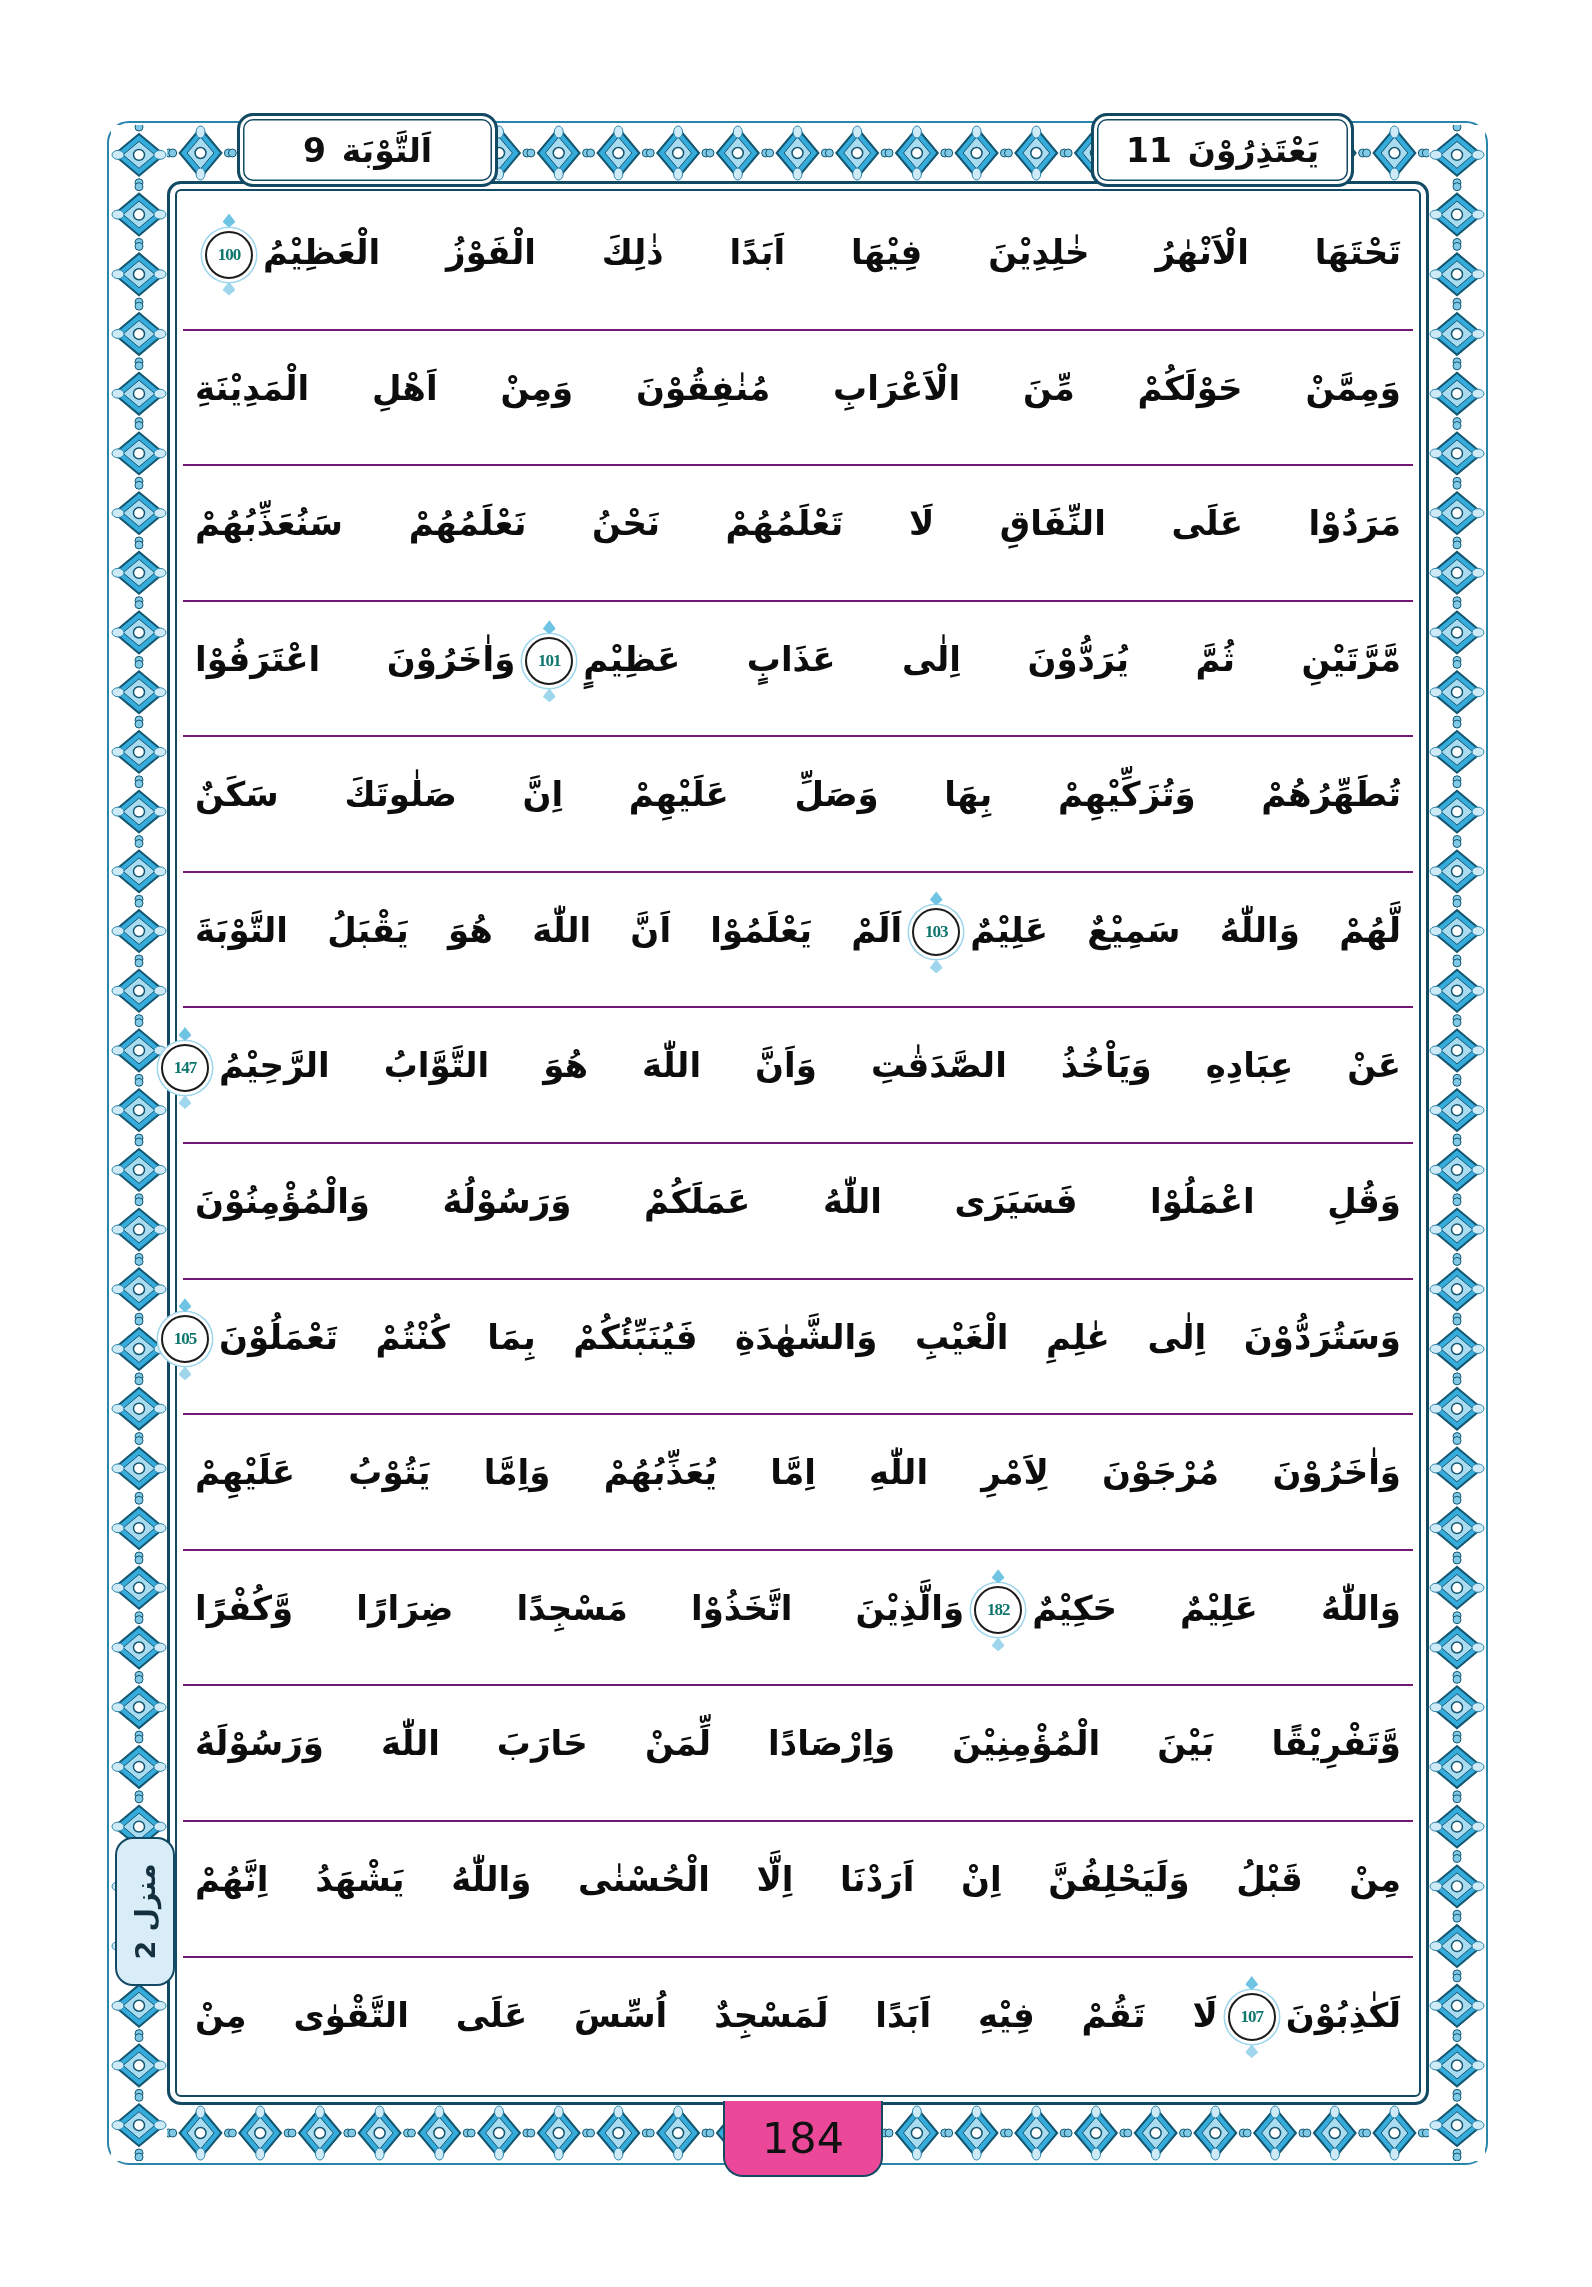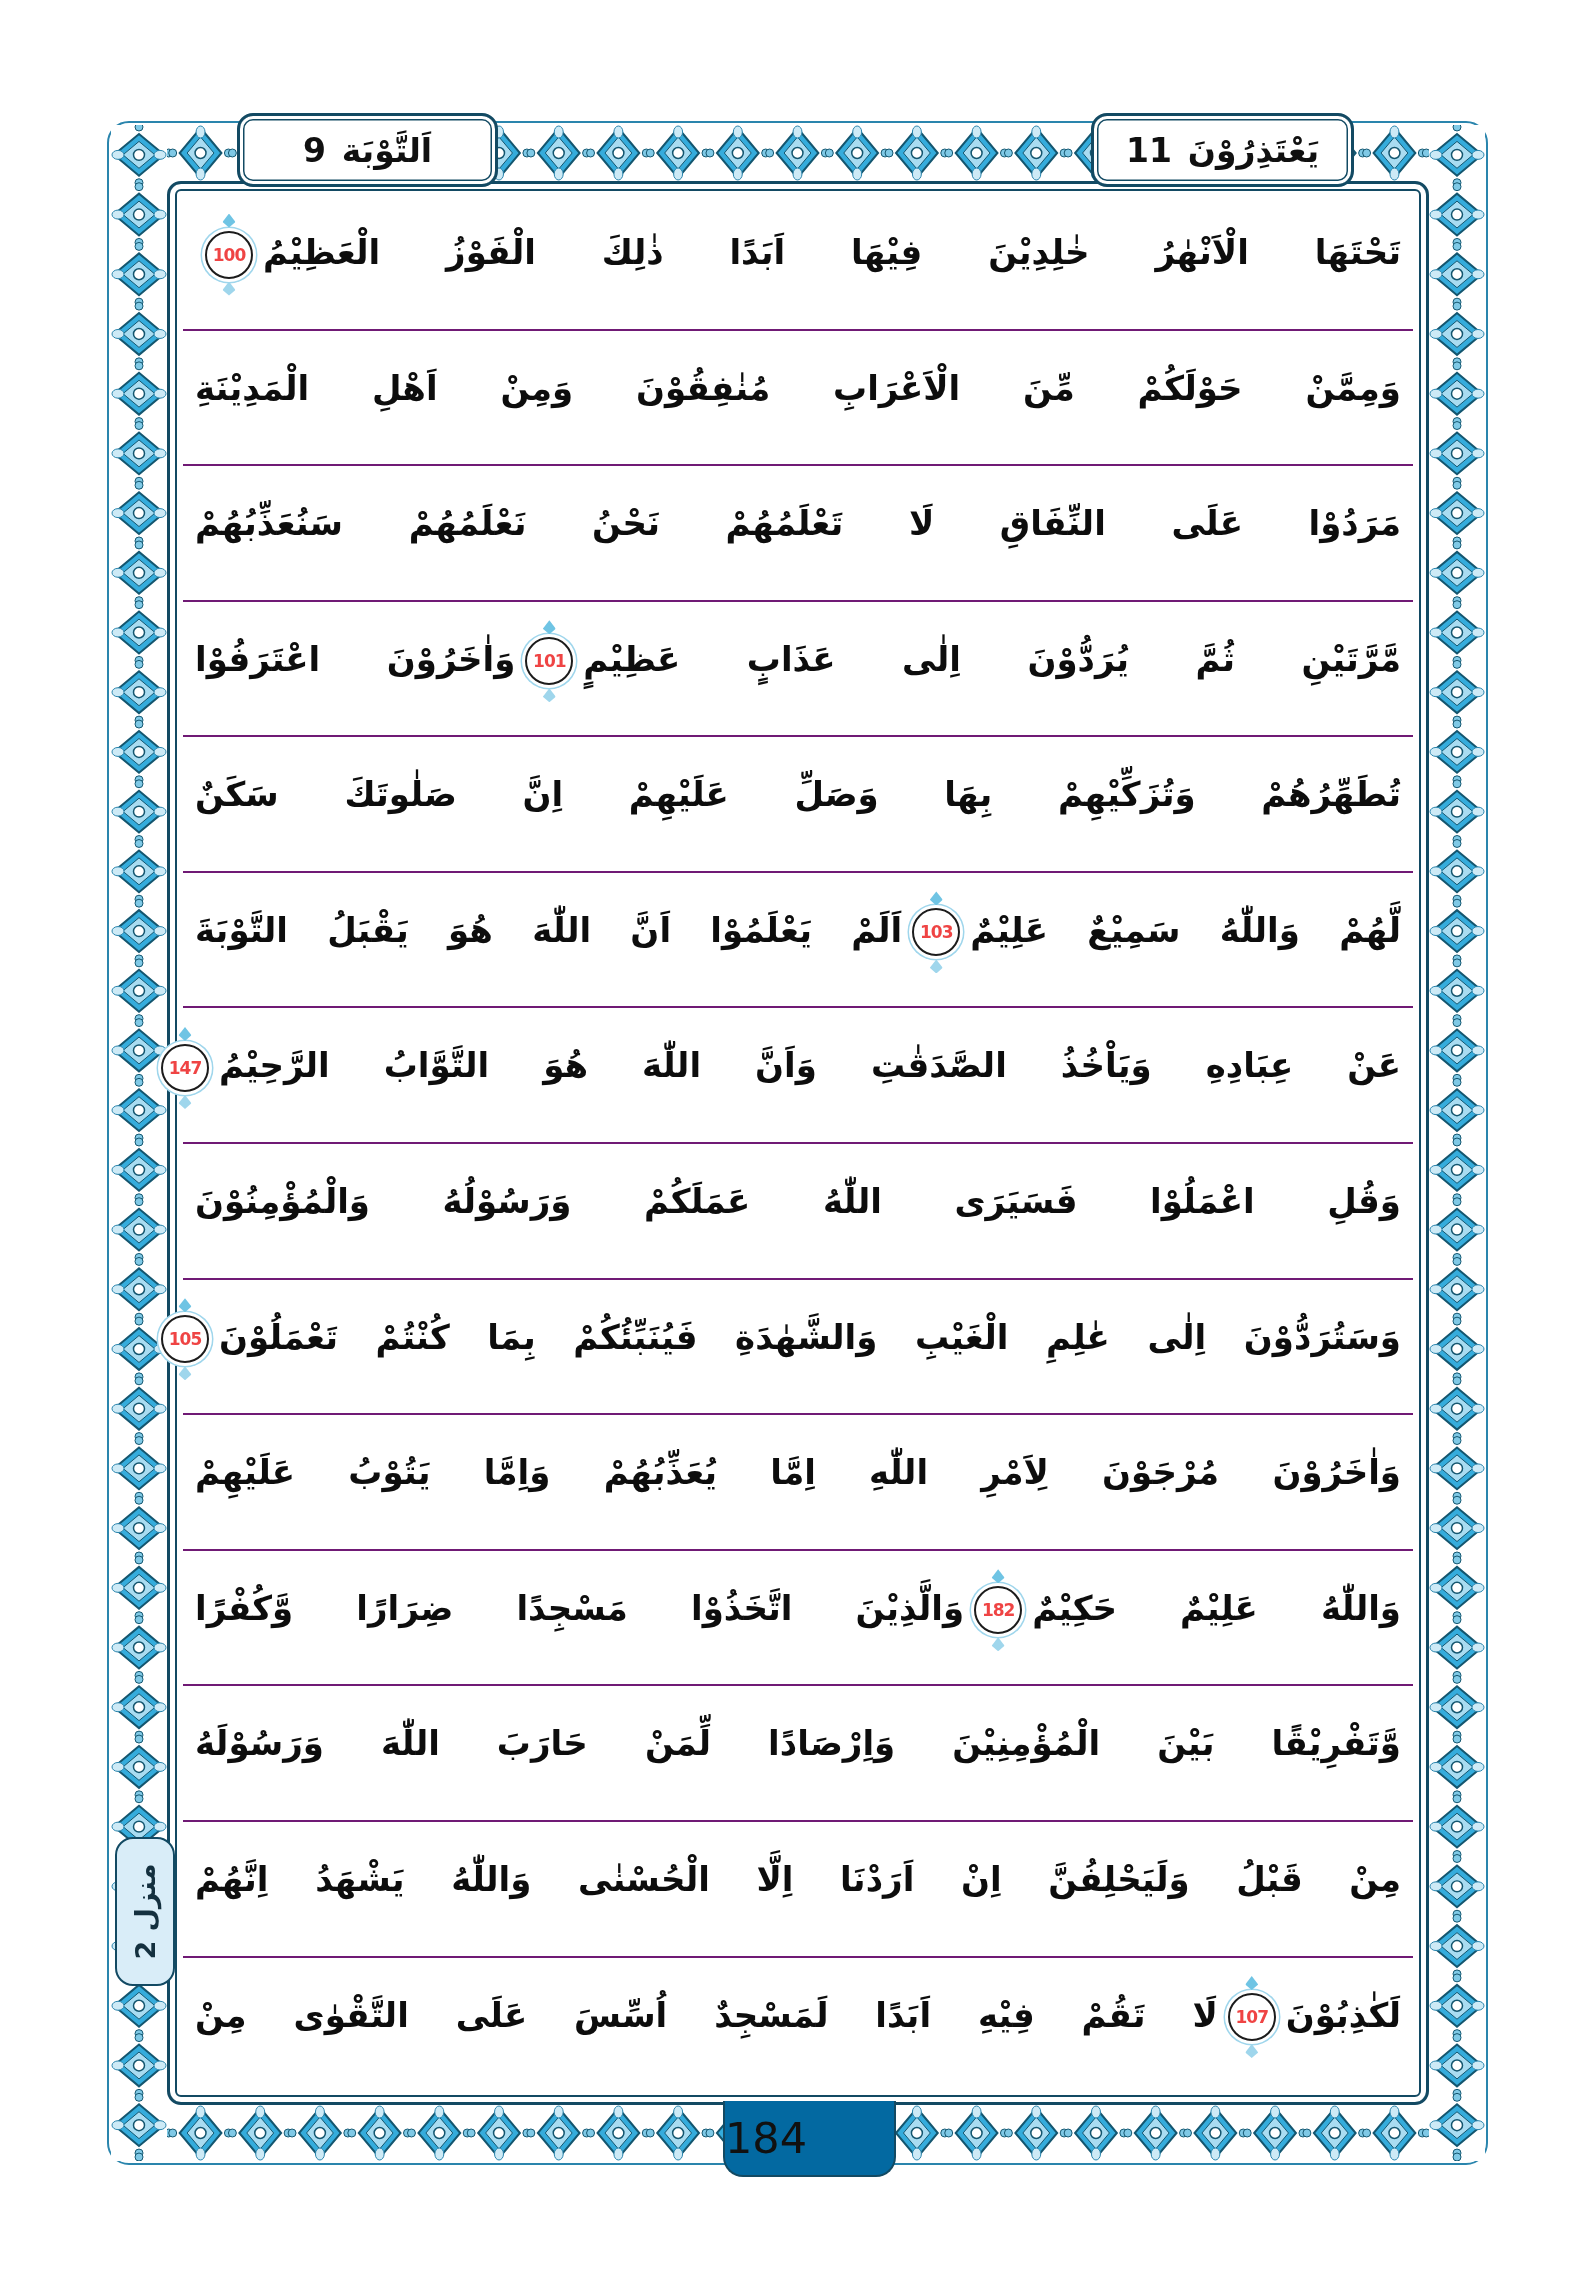--- a/index.html
+++ b/index.html
@@ -38,41 +38,41 @@
       overflow:visible;}
   .line-row + .line-row{border-top:2px solid #701a75;}
   .line{font-size:34px;font-weight:700;color:#0d0d0d;line-height:114px;
       text-align:justify;text-align-last:justify;}
 
   
   .verse-marker{display:inline-flex;align-items:center;justify-content:center;
       vertical-align:middle;width:48px;height:48px;margin:0 10px;
       box-sizing:border-box;border:2.5px solid #1c1c1c;border-radius:50%;
       background:#ffffff;box-shadow:0 0 0 3px #ffffff,0 0 0 4.5px #9fd6ec;
-      font-size:17px;font-weight:700;color:#ef4444;letter-spacing:-1px;
-      position:relative;line-height:normal;}
+      font-size:17px;font-weight:700;color:#0f766e;letter-spacing:-1px;
+      position:relative;line-height:normal;font-family:Liberation Serif, serif;}
   .verse-marker::before,.verse-marker::after{content:"";position:absolute;
       left:50%;transform:translateX(-50%);width:13px;height:14px;
       background:#6fc4e4;clip-path:polygon(50% 0,100% 60%,50% 100%,0 60%);}
   .verse-marker::before{top:-19px;}
   .verse-marker::after{bottom:-19px;background:#9fd6ec;}
   .verse-marker.hang{margin-left:-34px;}
 
   
   .manzil-tab{position:absolute;left:115px;top:1837px;width:60px;height:149px;
       box-sizing:border-box;background:#d9edf8;border:2.5px solid #134A63;
       border-radius:18px;z-index:5;display:flex;align-items:center;justify-content:center;}
   .manzil-text{transform:rotate(-90deg);white-space:nowrap;direction:rtl;
       font-size:27px;font-weight:700;color:#14303f;}
 
   
-  .page-number-tab{position:absolute;left:723px;top:2101px;width:173px;height:76px;
-      box-sizing:border-box;background:#0369a1;border:2.5px solid #134A63;border-top:none;
+  .page-number-tab{position:absolute;left:723px;top:2101px;width:160px;height:76px;
+      box-sizing:border-box;background:#ec4899;border:2.5px solid #134A63;border-top:none;
       border-radius:0 0 20px 20px;z-index:5;display:flex;align-items:center;
-      justify-content:flex-start;font-size:43px;color:#111;}
+      justify-content:center;font-size:43px;color:#111;}
 </style>
 </head>
 <body>
 
 <svg width="0" height="0" style="position:absolute" aria-hidden="true">
   <defs>
     <g id="border-motif">
       <path d="M30 3 L51 28 L30 53 L9 28 Z" fill="#35ACDC" stroke="#14566F" stroke-width="2"></path>
       <path d="M30 12 L43.5 28 L30 44 L16.5 28 Z" fill="#A9DCF1" stroke="#14566F" stroke-width="1"></path>
       <circle cx="30" cy="28" r="5.5" fill="#ffffff" stroke="#14566F" stroke-width="1.5"></circle>

